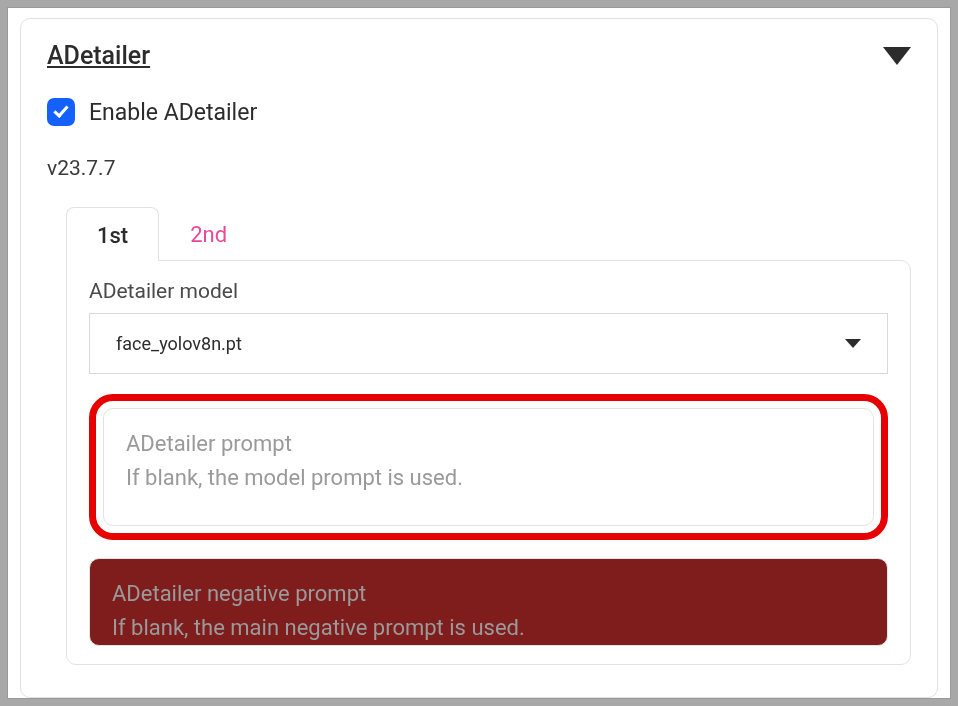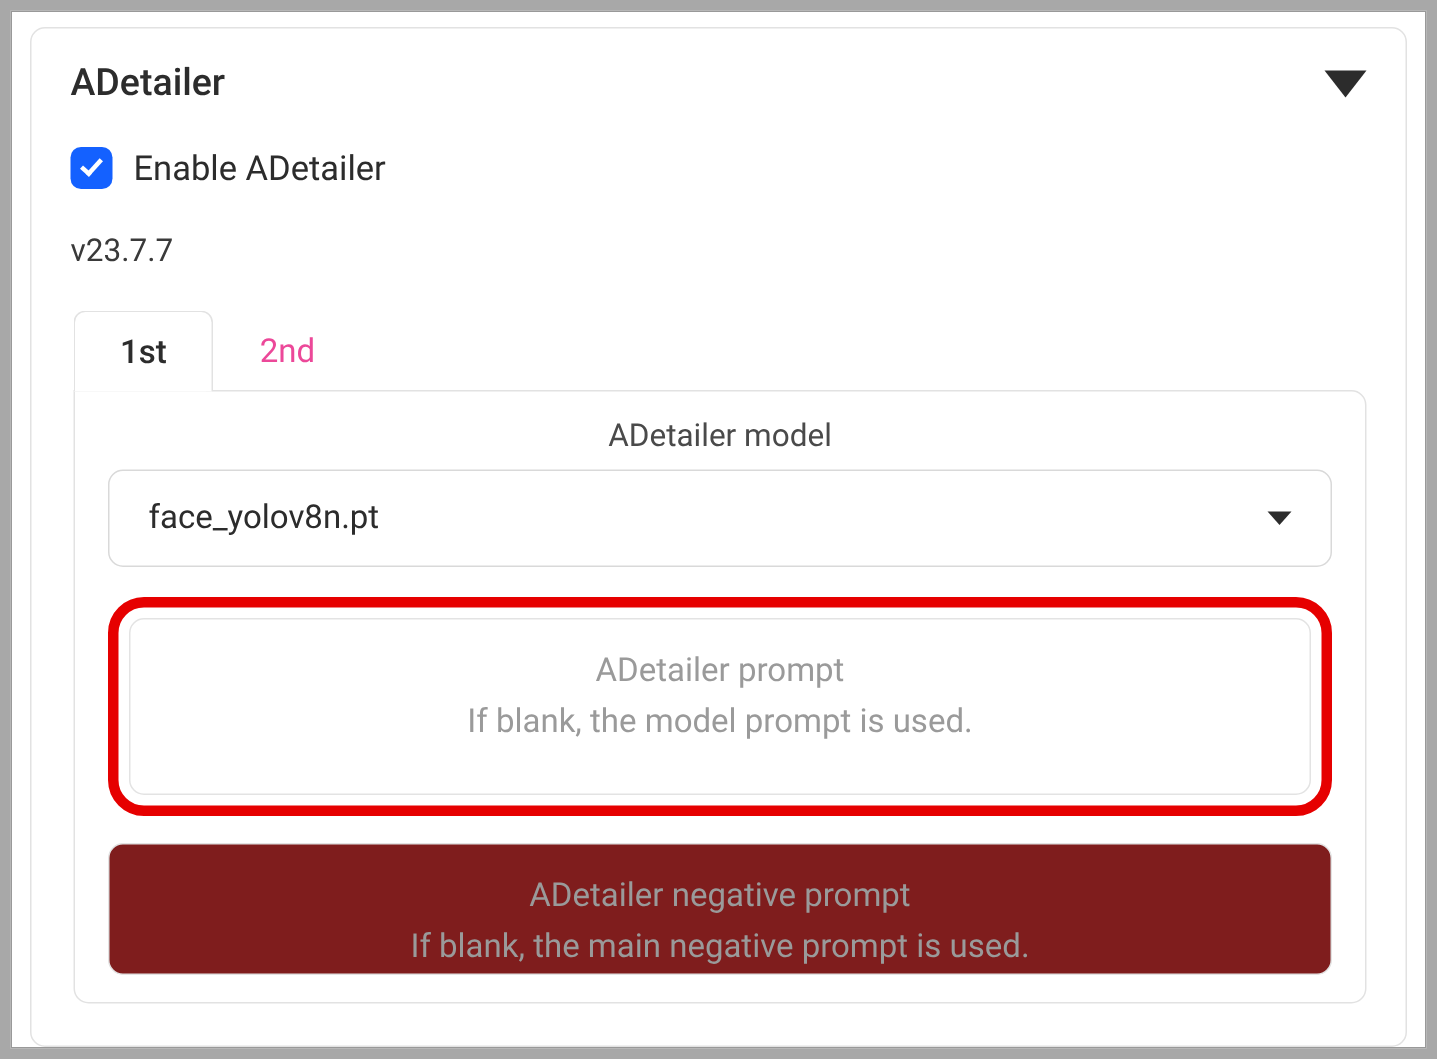--- a/index.html
+++ b/index.html
@@ -30,20 +30,21 @@
     .panel-header {
       display: flex;
       align-items: center;
       justify-content: space-between;
       margin-bottom: 28px;
     }
     .panel-title {
       font-size: 25px;
       font-weight: 500;
       color: #2c2c2c;
+      text-decoration: underline;
     }
     .chevron-down {
       width: 0;
       height: 0;
       border-left: 14px solid transparent;
       border-right: 14px solid transparent;
       border-top: 18px solid #2c2c2c;
     }
     .enable-row {
       display: flex;
@@ -72,22 +73,21 @@
     .enable-label {
       font-size: 23px;
       color: #2c2c2c;
     }
     .version {
       font-size: 21px;
       color: #3a3a3a;
       margin-bottom: 26px;
     }
     .tabs-container {
-      margin-left: 2px;
-      text-align: center;
+      margin-left: 19px;
     }
     .tabs {
       display: flex;
       align-items: flex-end;
     }
     .tab {
       padding: 15px 30px 13px 30px;
       font-size: 22px;
       color: #ec4899;
       cursor: pointer;
@@ -113,23 +113,23 @@
       z-index: 1;
     }
     .field-label {
       font-size: 21px;
       color: #4a4a4a;
       margin-bottom: 10px;
     }
     .select {
       width: 100%;
       border: 1px solid #d9d9d9;
-      border-radius: 10px;
+      border-radius: 0;
       padding: 19px 26px;
-      font-size: 22px;
+      font-size: 18px;
       color: #2c2c2c;
       background: #fff;
       display: flex;
       align-items: center;
       justify-content: space-between;
       cursor: pointer;
       margin-bottom: 20px;
     }
     .select-arrow {
       width: 0;

